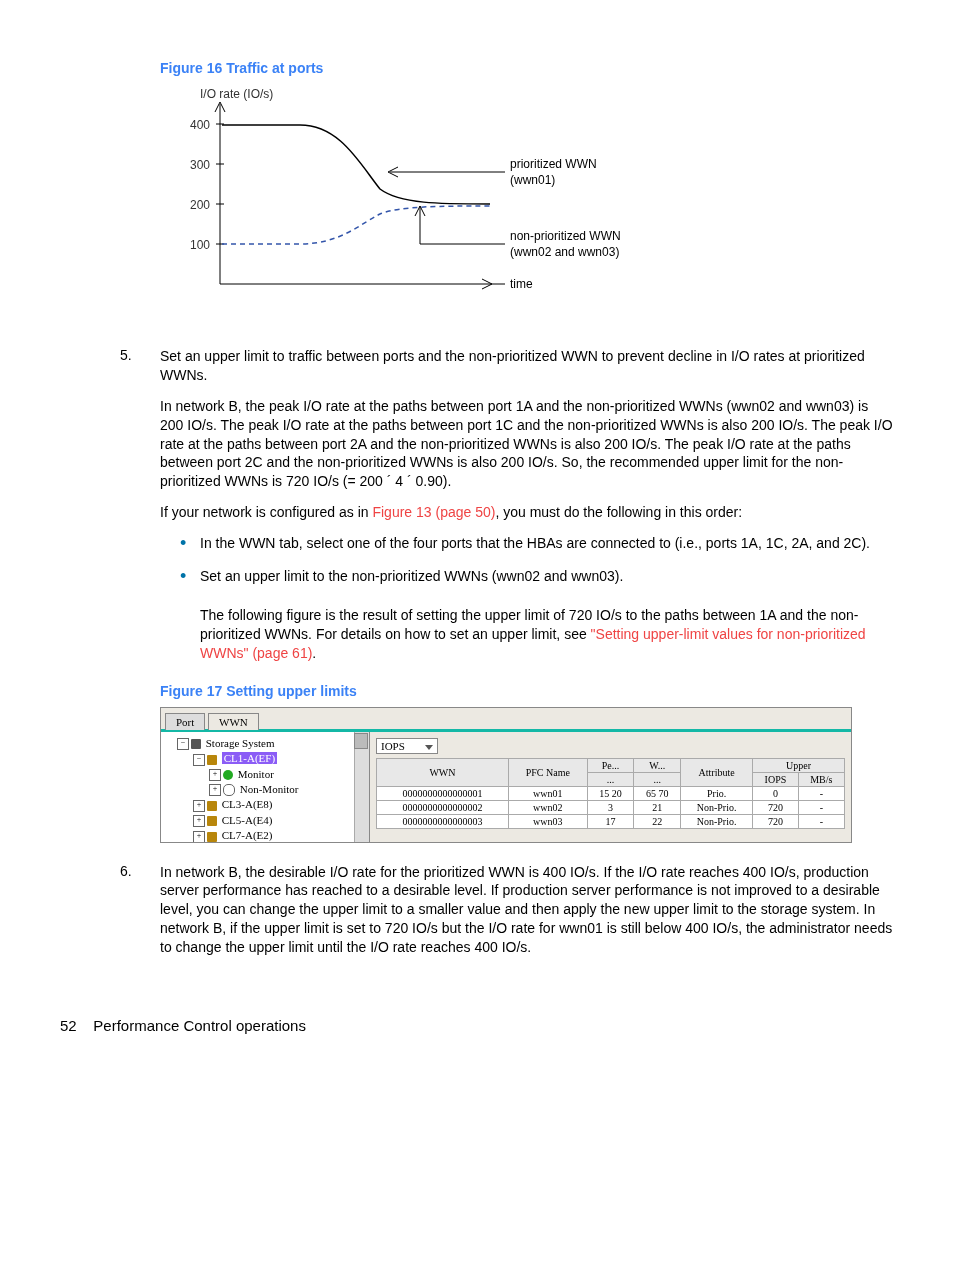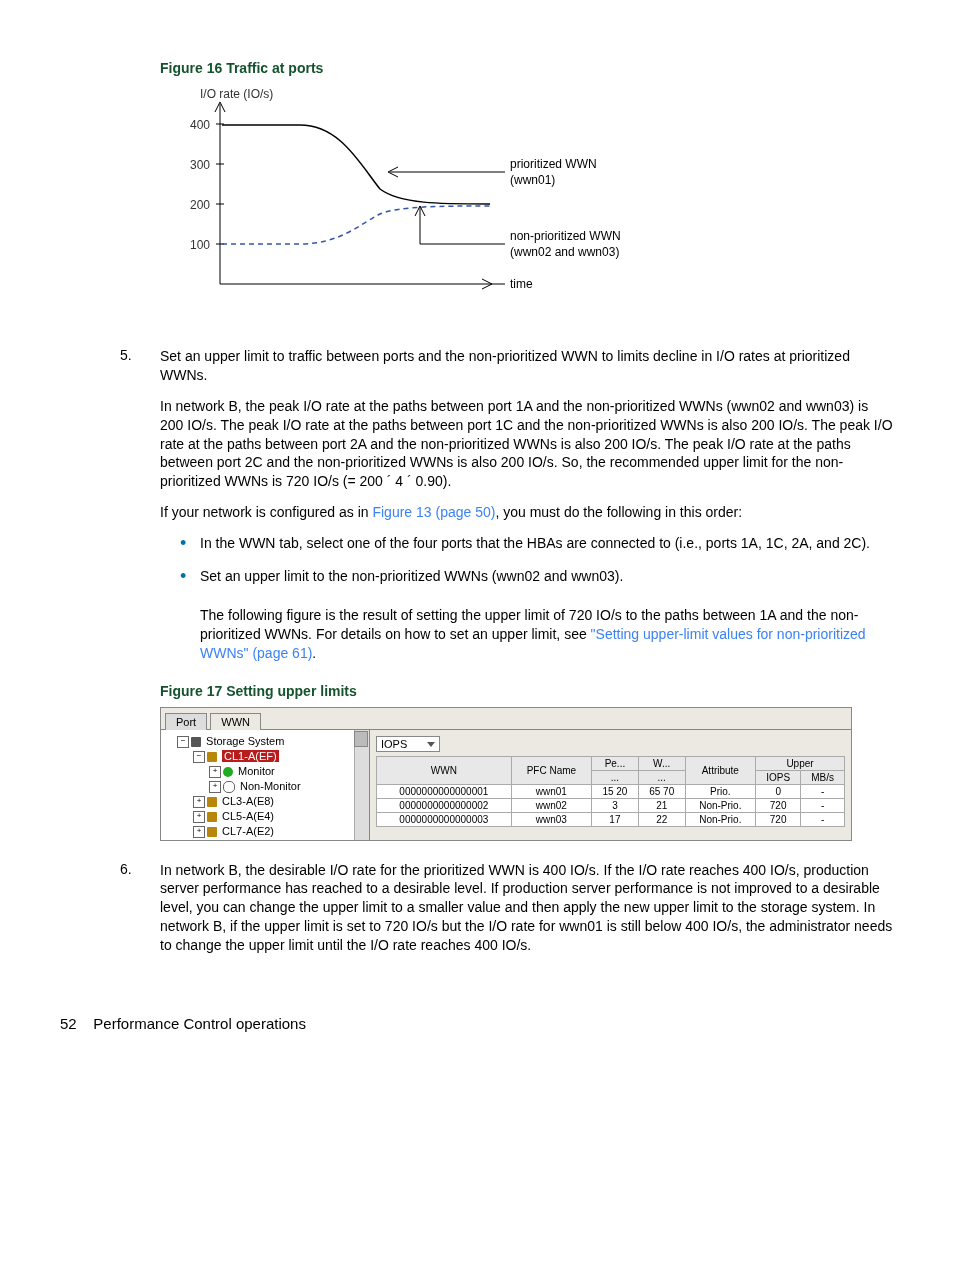--- a/index.html
+++ b/index.html
@@ -8,21 +8,21 @@
     font-family: Arial, Helvetica, sans-serif;
     font-size: 14px;
     color: #000;
     background: #fff;
     width: 954px;
   }
   .page {
     padding: 60px 60px 40px 60px;
   }
   .figure-caption {
-    color: #14532d;
+    color: #3b82f6;
     font-weight: bold;
     font-size: 14px;
     margin-left: 100px;
     margin-bottom: 8px;
   }
   .chart-container {
     margin-left: 100px;
     margin-bottom: 30px;
   }
   ol {
@@ -38,21 +38,21 @@
   ol > li .num {
     position: absolute;
     left: 60px;
     top: 0;
   }
   p {
     margin: 0 0 12px 0;
     line-height: 1.35;
   }
   .link {
-    color: #3b82f6;
+    color: #ef4444;
     text-align: center;
   }
   ul {
     padding-left: 20px;
     margin: 10px 0;
   }
   ul li {
     margin-bottom: 14px;
     line-height: 1.35;
     position: relative;
@@ -73,31 +73,31 @@
   }
   .footer {
     margin-top: 60px;
     font-size: 15px;
     padding-left: 0;
   }
   
   .axis-label { font-size: 12px; fill:#333; font-family: Arial; }
   .callout { font-size: 12px; fill:#000; font-family: Arial; }
   
-  .ui-box { border:1px solid #888; background:#ece9e2; width:690px; font-size:11px; font-family: Liberation Sans, sans-serif; }
+  .ui-box { border:1px solid #888; background:#ece9e2; width:690px; font-size:11px; font-family: Liberation Serif, serif; }
   .ui-tabs { padding:4px 0 0 4px; }
   .ui-tab { display:inline-block; border:1px solid #888; border-bottom:none; padding:2px 10px; background:#ece9e2; position:relative; top:1px;}
   .ui-tab.inactive { background:#ddd; }
-  .ui-body { border-top:1px solid #14b8a6; display:flex; height:110px; }
+  .ui-body { border-top:3px solid #14b8a6; display:flex; height:110px; }
   .tree-pane { width:200px; border-right:1px solid #888; background:#fff; padding:4px; overflow:hidden; position:relative;}
   .tree-line { white-space: nowrap; padding:1px 0; }
   .tree-indent1 { padding-left:12px; }
   .tree-indent2 { padding-left:28px; }
   .tree-indent3 { padding-left:44px; }
-  .selected-node { background:#b91c1c; color:#fff; padding:0 2px;}
+  .selected-node { background:#8b5cf6; color:#fff; padding:0 2px;}
   .right-pane { flex:1; padding:6px; }
   .dropdown { border:1px solid #888; background:#fff; display:inline-block; padding:1px 4px; margin-bottom:4px;}
   .dropdown-arrow { display:inline-block; width:0;height:0;border-left:4px solid transparent;border-right:4px solid transparent;border-top:5px solid #555; margin-left:20px; vertical-align:middle;}
   table.grid { border-collapse: collapse; width:100%; background:#fff;}
   table.grid th, table.grid td { border:1px solid #aaa; padding:1px 4px; text-align:center; font-size:10px; font-weight:normal;}
   table.grid th { background:#e8e8e8; }
   .scroll-stub{position:absolute;right:0;top:0;bottom:0;width:14px;background:#ddd;border-left:1px solid #aaa;}
   .scroll-thumb{position:absolute;right:1px;top:1px;width:12px;height:14px;background:#bbb;border:1px solid #888;}
   .icon { display:inline-block; width:10px; height:10px; vertical-align:middle; margin-right:2px;}
   .icon-box { border:1px solid #666; font-size:8px; line-height:8px; text-align:center;}
@@ -148,21 +148,21 @@
       <text x="350" y="100" class="callout">(wwn01)</text>
       <text x="350" y="156" class="callout">non-prioritized WWN</text>
       <text x="350" y="172" class="callout">(wwn02 and wwn03)</text>
       <text x="350" y="204" class="callout">time</text>
     </svg>
   </div>
 
   <ol>
     <li>
       <span class="num">5.</span>
-      <p>Set an upper limit to traffic between ports and the non-prioritized WWN to limits decline in I/O rates at prioritized WWNs.</p>
+      <p>Set an upper limit to traffic between ports and the non-prioritized WWN to prevent decline in I/O rates at prioritized WWNs.</p>
       <p>In network B, the peak I/O rate at the paths between port 1A and the non-prioritized WWNs (wwn02 and wwn03) is 200 IO/s. The peak I/O rate at the paths between port 1C and the non-prioritized WWNs is also 200 IO/s. The peak I/O rate at the paths between port 2A and the non-prioritized WWNs is also 200 IO/s. The peak I/O rate at the paths between port 2C and the non-prioritized WWNs is also 200 IO/s. So, the recommended upper limit for the non-prioritized WWNs is 720 IO/s (= 200 ´ 4 ´ 0.90).</p>
       <p>
         <span>If your network is configured as in </span><span class="link">Figure 13 (page 50)</span><span>, you must do the following in this order:</span>
       </p>
       <ul>
         <li>In the WWN tab, select one of the four ports that the HBAs are connected to (i.e., ports 1A, 1C, 2A, and 2C).</li>
         <li>
           <p style="margin-bottom:20px">Set an upper limit to the non-prioritized WWNs (wwn02 and wwn03).</p>
           <p>
             <span>The following figure is the result of setting the upper limit of 720 IO/s to the paths between 1A and the non-prioritized WWNs. For details on how to set an upper limit, see </span><span class="link">"Setting upper-limit values for non-prioritized WWNs" (page 61)</span><span>.</span>

